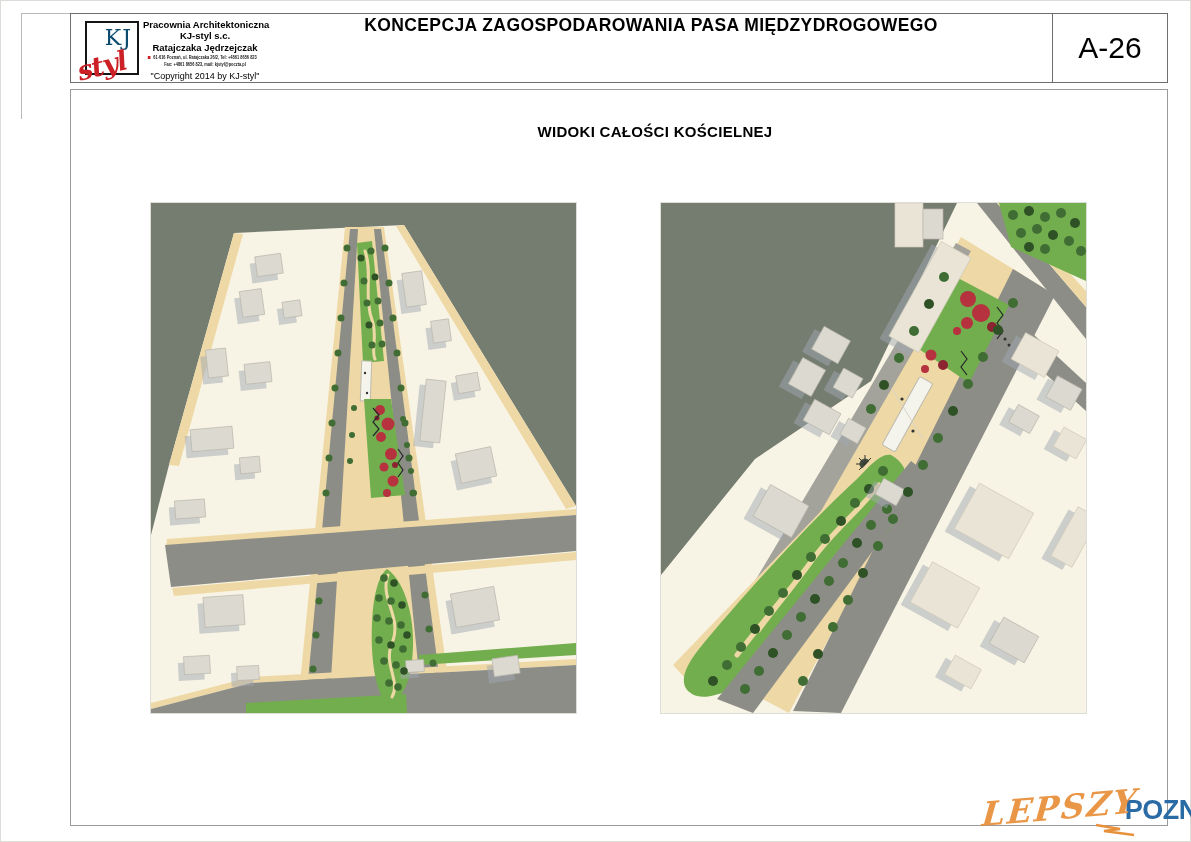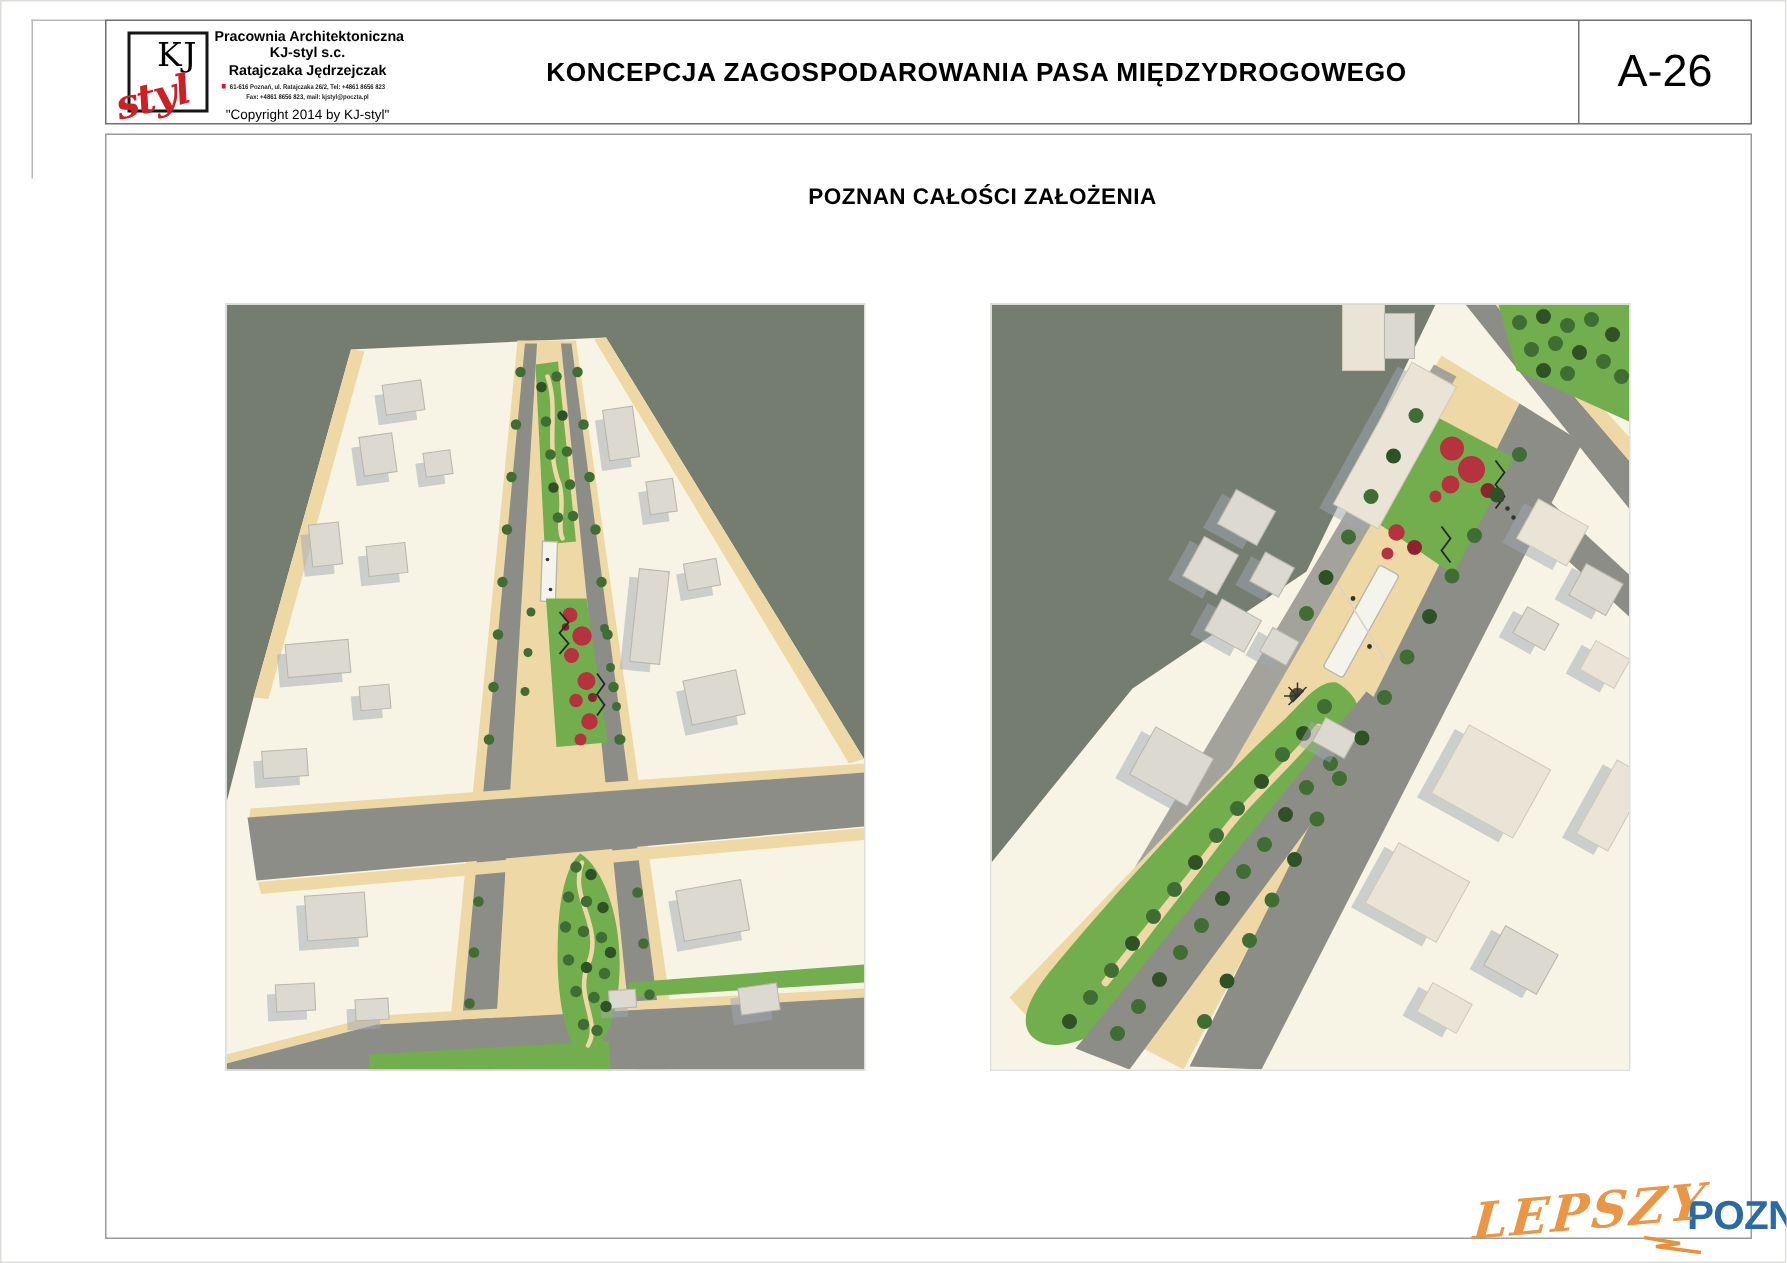--- a/index.html
+++ b/index.html
@@ -16,32 +16,32 @@
   .page-edge{position:absolute;inset:0;border:1px solid #dcdcd8;pointer-events:none;}
   .trim-h{position:absolute;left:21px;top:13px;width:50px;height:1px;background:#b9b9b5;}
   .trim-v{position:absolute;left:21px;top:13px;width:1px;height:106px;background:#b9b9b5;}
 
   
   .header-box{position:absolute;left:70px;top:13px;width:1098px;height:70px;
               border:1px solid var(--border-dark);box-sizing:border-box;background:#fff;}
   .logo-box{position:absolute;left:14px;top:7px;width:54px;height:54px;
             border:2px solid #151515;box-sizing:border-box;background:#fff;}
   .logo-kj{position:absolute;right:5px;top:2px;font-family:"DejaVu Serif",serif;
-           font-size:22px;letter-spacing:1px;color:#000000;}
+           font-size:22px;letter-spacing:1px;color:#0c4a6e;}
   .logo-styl{position:absolute;left:-10px;bottom:-8px;font-family:"DejaVu Serif",serif;
              font-style:italic;font-weight:bold;font-size:27px;color:var(--accent-red);
              transform:rotate(-14deg);letter-spacing:-1px;}
   .firm{position:absolute;left:72px;top:5px;width:124px;text-align:center;}
   .firm-line{font-size:9.5px;font-weight:bold;line-height:1.2;white-space:nowrap;}
   .addr{font-size:4.5px;font-weight:bold;color:#1c1c1c;line-height:1.45;margin-top:2px;
         transform:scaleX(.88);transform-origin:center;white-space:nowrap;position:relative;}
   .red-tick{position:absolute;left:-3px;top:1px;width:3px;height:3px;background:var(--accent-red);}
   .copyright{font-size:9px;margin-top:3px;white-space:nowrap;}
   .title-cell{position:absolute;left:230px;top:0;width:700px;height:100%;
-              display:flex;flex-direction:column;justify-content:center;text-align:center;}
+              display:flex;flex-direction:row;justify-content:center;text-align:left;}
   .title-line{font-size:17.5px;font-weight:bold;letter-spacing:.4px;line-height:1.3;white-space:nowrap;}
   .a26-cell{position:absolute;right:0;top:0;width:115px;height:100%;
             border-left:1px solid var(--border-dark);box-sizing:border-box;
             display:flex;align-items:center;justify-content:center;font-size:30px;font-weight:400;margin-left:20px;}
 
   
   .content-frame{position:absolute;left:70px;top:89px;width:1098px;height:737px;
                  border:1px solid var(--frame-gray);box-sizing:border-box;background:#fff;}
   .subtitle{position:absolute;left:455px;top:123px;width:400px;text-align:center;
             font-size:15px;font-weight:bold;letter-spacing:.3px;white-space:nowrap;}
@@ -102,21 +102,21 @@
     </div>
     <div class="copyright">"Copyright 2014 by KJ-styl"</div>
   </div>
   <div class="title-cell">
     <div class="title-line">KONCEPCJA ZAGOSPODAROWANIA PASA MIĘDZYDROGOWEGO</div>
   </div>
   <div class="a26-cell">A-26</div>
 </div>
 
 <div class="content-frame"></div>
-<div class="subtitle">POZNAN CAŁOŚCI ZAŁOŻENIA</div>
+<div class="subtitle">WIDOKI CAŁOŚCI KOŚCIELNEJ</div>
 
 <div class="render render-left">
 <svg viewBox="0 0 425 510" xmlns="http://www.w3.org/2000/svg">
   <rect class="f-backdrop" x="0" y="0" width="425" height="510"></rect>
   <polygon class="f-terrain" points="83,30 253,22 425,303 425,510 0,510 0,332 18,262"></polygon>
 
   <polygon class="f-sidewalk" points="83,30 92,31 28,263 18,262"></polygon>
   <polygon class="f-sidewalk" points="253,22 245,23 415,306 425,303"></polygon>
 
   <g>

